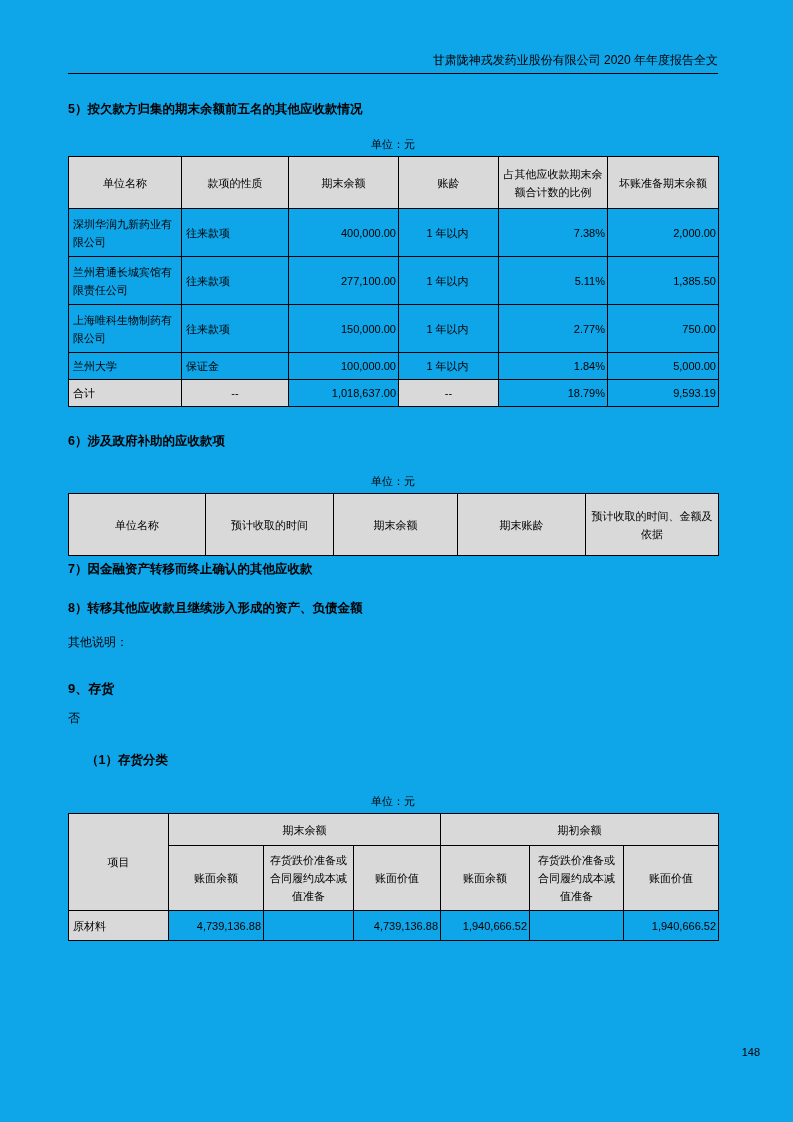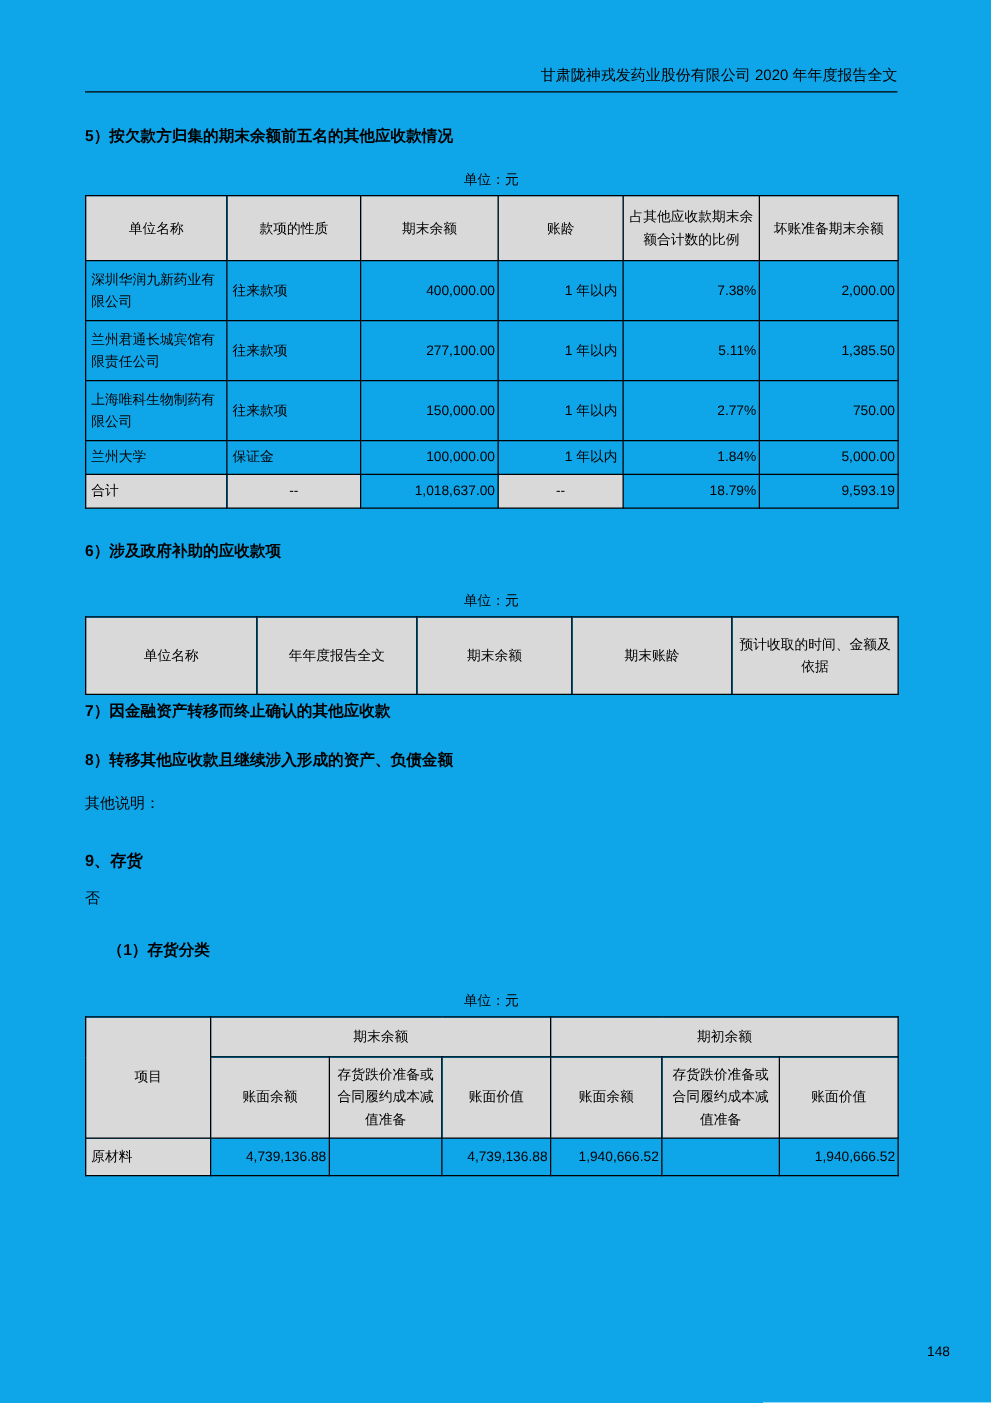--- a/index.html
+++ b/index.html
@@ -59,33 +59,33 @@
     vertical-align: middle;
     padding: 2px 4px;
     line-height: 1.65;
     overflow: hidden;
   }
   th { background: #d9d9d9; font-weight: normal; text-align: center; }
   td.gray { background: #d9d9d9; }
   td.left { text-align: left; }
   td.right { text-align: right; padding-right: 2px; }
   td.center { text-align: center; }
-  td.aging { text-align: right; padding-left: 2px; }
+  td.aging { text-align: center; padding-left: 2px; }
 
   tr.h52 { height: 52px; }
   tr.h48 { height: 48px; }
   tr.h27 { height: 27px; }
   tr.h62 { height: 62px; }
   tr.h32 { height: 32px; }
   tr.h65 { height: 65px; }
   tr.h30 { height: 30px; }
 
   .page-number {
     position: absolute;
-    top: 1076px;
+    top: 1046px;
     right: 33px;
     font-size: 11px;
   }
 </style>
 </head>
 <body>
 
 <div class="page">
   <div class="content">
 
@@ -166,21 +166,21 @@
       <colgroup>
         <col style="width:137px">
           <col style="width:128px">
           <col style="width:124px">
         <col style="width:128px">
           <col style="width:133px">
       </colgroup>
       <thead>
         <tr class="h62">
           <th>单位名称</th>
-          <th>年年度报告全文</th>
+          <th>预计收取的时间</th>
           <th>期末余额</th>
           <th>期末账龄</th>
           <th>预计收取的时间、金额及依据</th>
         </tr>
       </thead>
     </table>
 
     <div class="h-sec h-s7">7）因金融资产转移而终止确认的其他应收款</div>
     <div class="h-sec h-s8">8）转移其他应收款且继续涉入形成的资产、负债金额</div>
     <div class="plain-text note-line">其他说明：</div>

